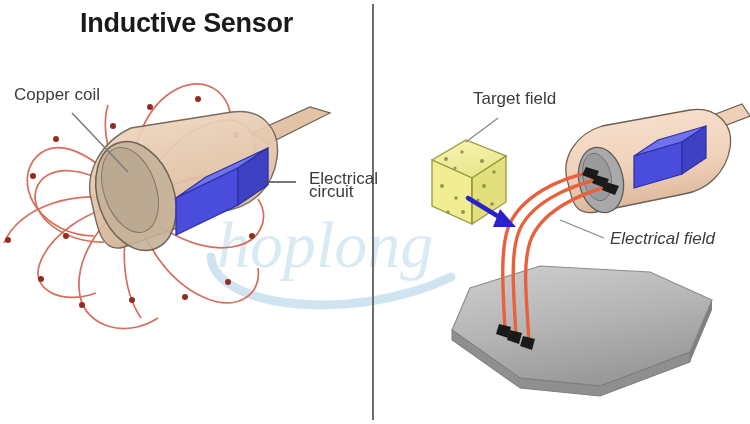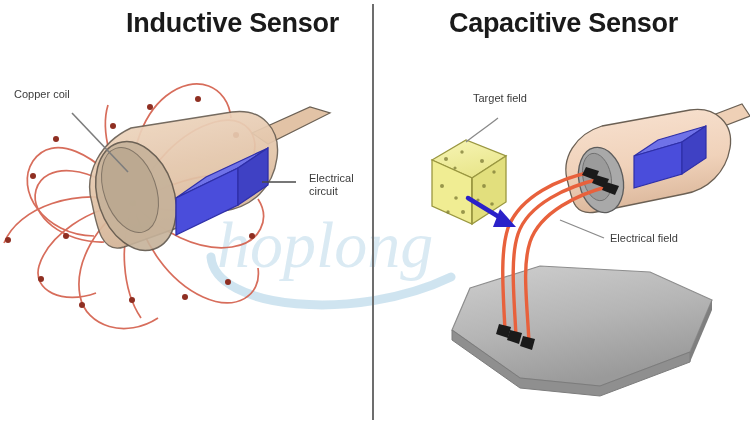--- a/index.html
+++ b/index.html
@@ -3,23 +3,23 @@
 <meta charset="utf-8">
 <style>
   html,body{margin:0;padding:0;background:#ffffff;}
   body{width:750px;height:424px;overflow:hidden;
        font-family:"Liberation Sans","DejaVu Sans",sans-serif;}
   #stage{position:relative;width:750px;height:424px;background:#fff;overflow:hidden;}
   .divider{position:absolute;left:372px;top:4px;width:2px;height:416px;
            background:#6d6d6d;}
   .title{position:absolute;text-align:center;font-weight:bold;color:#1a1a1a;
          font-size:27px;letter-spacing:-0.3px;white-space:nowrap;}
-  #title-left{left:0;width:373px;top:8px;margin-left:46px;}
+  #title-left{left:0;width:373px;top:8px;}
   #title-right{left:377px;width:373px;top:8px;}
-  .label{position:absolute;color:#3b3b3b;font-size:11px;line-height:13px;
+  .label{position:absolute;color:#3b3b3b;font-size:17px;line-height:13px;
          white-space:pre-line;}
   .svgfull{position:absolute;left:0;top:0;width:750px;height:424px;}
   .watermark{position:absolute;left:205px;top:205px;width:320px;height:105px;
              opacity:.55;pointer-events:none;}
 </style>
 </head>
 <body>
 
 <div id="stage">
 
@@ -187,24 +187,23 @@
     </g>
 
     <path d="M498 118 C 488 126, 476 134, 466 142" stroke="#8a8a8a" stroke-width="1.3" fill="none"></path>
 
     <path d="M604 238 L 560 220" stroke="#8a8a8a" stroke-width="1.3" fill="none"></path>
   </svg>
 
   <div class="divider"></div>
 
   <div class="title" id="title-left">Inductive Sensor</div>
-  <div class="title" id="title-right">Capacitive Sensor</div>
 
   <div class="label" style="left:14px; top:88px;">Copper coil</div>
 
   <div class="label" style="left:309px; top:172px;">Electrical
 circuit</div>
 
   <div class="label" style="left:473px; top:92px;">Target field</div>
 
-  <div class="label" style="left:610px; top:232px;">Electrical field</div>
+  <div class="label" style="left:610px; top:232px;font-style:italic;">Electrical field</div>
 
 </div>
 
 </body></html>

